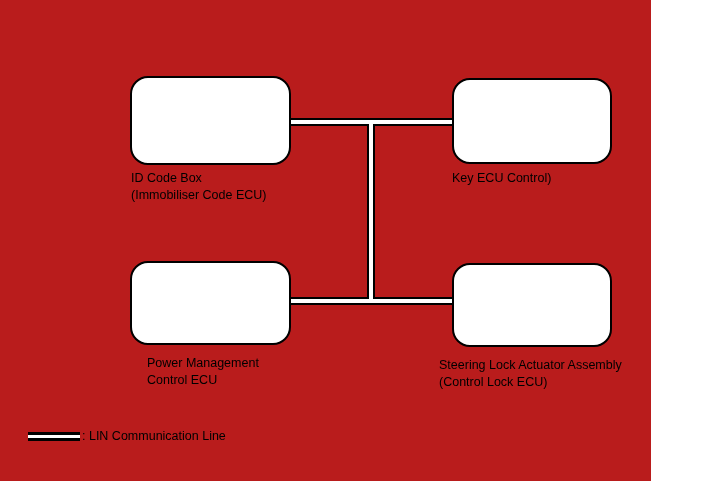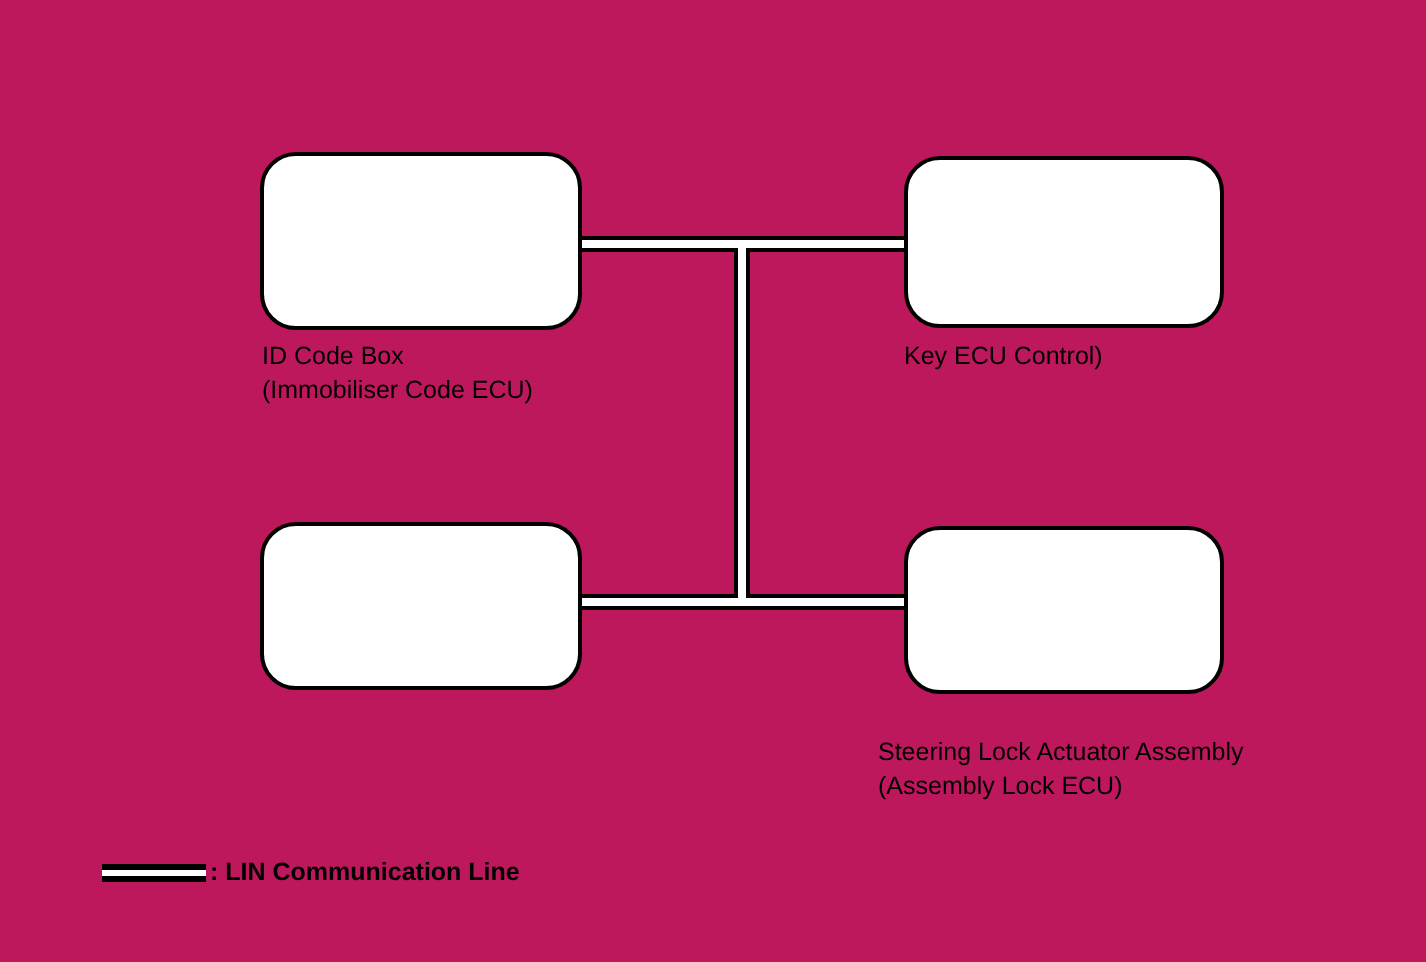--- a/index.html
+++ b/index.html
@@ -2,23 +2,23 @@
 <html><head>
 <meta charset="utf-8">
 <style>
   html, body {
     margin: 0;
     padding: 0;
     background: #ffffff;
   }
   #canvas {
     position: relative;
-    width: 713px;
+    width: 651px;
     height: 481px;
-    background: #be185d;
+    background: #b91c1c;
     font-family: "Liberation Sans", sans-serif;
     overflow: hidden;
   }
 
   
   .ecu-box {
     position: absolute;
     box-sizing: border-box;
     border: 2px solid #000000;
     border-radius: 18px;
@@ -35,21 +35,21 @@
     position: absolute;
     font-size: 12.5px;
     line-height: 17px;
     color: #000000;
     white-space: nowrap;
     z-index: 6;
   }
   #label-id-code       { left: 131px; top: 170px; }
   #label-certification { left: 452px; top: 170px; }
   #label-power-mgmt    { left: 147px; top: 355px; }
-  #label-steering-lock { left: 439px; top: 368px; }
+  #label-steering-lock { left: 439px; top: 357px; }
 
   
   
   .bus-h {
     position: absolute;
     height: 8px;
     z-index: 3;
     background: #ffffff;
     border-top: 2px solid #000000;
     border-bottom: 2px solid #000000;
@@ -105,25 +105,24 @@
   
   #tick-top-l { left: 367px; top: 124px; width: 2px; height: 2px; }
   #tick-top-r { left: 373px; top: 124px; width: 2px; height: 2px; }
   
   #tick-bot-l { left: 367px; top: 297px; width: 2px; height: 2px; }
   #tick-bot-r { left: 373px; top: 297px; width: 2px; height: 2px; }
 
   
   #legend {
     position: absolute;
-    left: 51px;
+    left: 28px;
     top: 429px;
     display: flex;
     align-items: center;
-    font-weight: bold;
   }
   #legend-swatch {
     width: 52px;
     height: 9px;
     box-sizing: border-box;
     background: #ffffff;
     border-top: 3px solid #000000;
     border-bottom: 3px solid #000000;
     flex: 0 0 auto;
   }
@@ -163,24 +162,28 @@
 
   <div class="ecu-label" id="label-id-code">
     <div>ID Code Box</div>
     <div>(Immobiliser Code ECU)</div>
   </div>
 
   <div class="ecu-label" id="label-certification">
     <div>Key ECU Control)</div>
   </div>
 
+  <div class="ecu-label" id="label-power-mgmt">
+    <div>Power Management</div>
+    <div>Control ECU</div>
+  </div>
 
   <div class="ecu-label" id="label-steering-lock">
     <div>Steering Lock Actuator Assembly</div>
-    <div>(Assembly Lock ECU)</div>
+    <div>(Control Lock ECU)</div>
   </div>
 
   <div id="legend">
     <div id="legend-swatch"></div>
     <div id="legend-text">: LIN Communication Line</div>
   </div>
 
 </div>
 
 </body></html>

